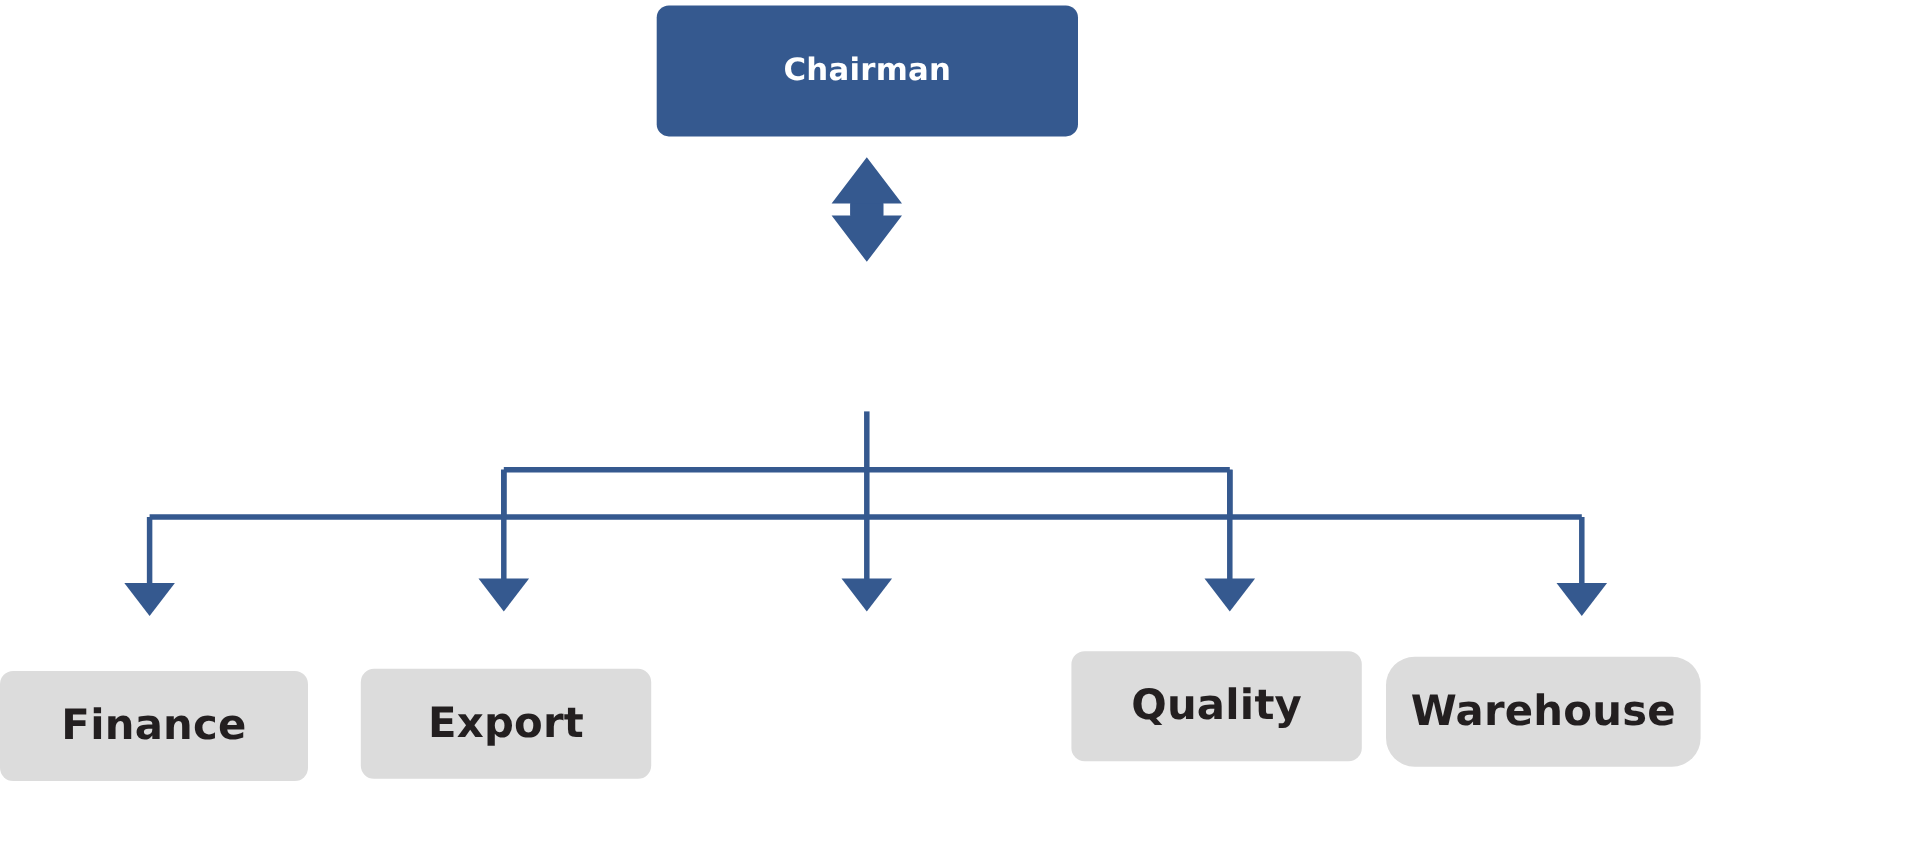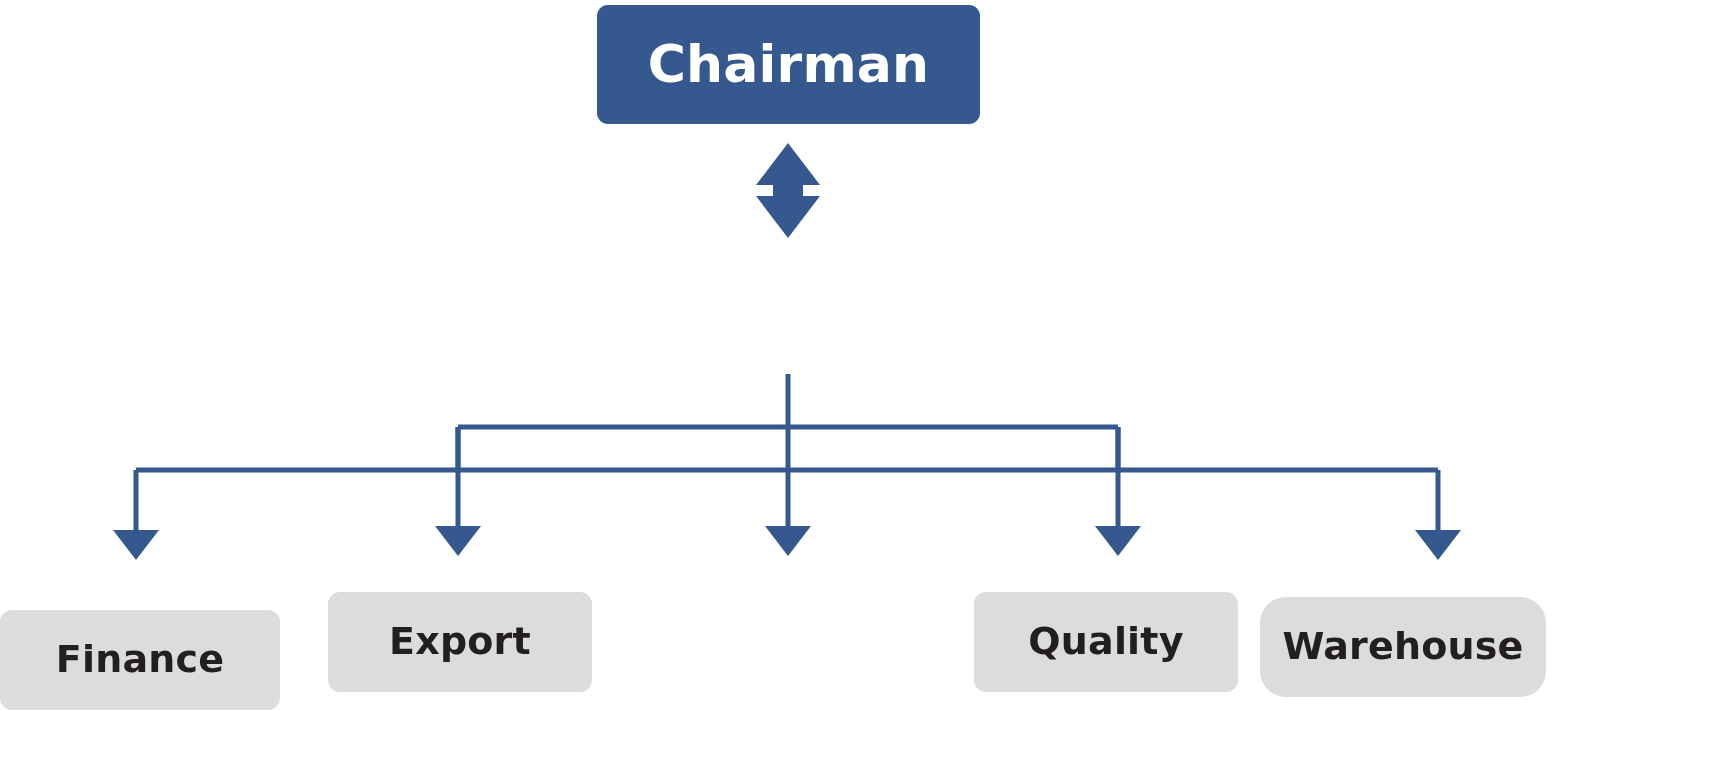--- a/index.html
+++ b/index.html
@@ -25,21 +25,21 @@
     justify-content: center;
     box-sizing: border-box;
     text-align: center;
     line-height: 1.1;
   }
   .node-exec {
     background: #35598F;
     color: #ffffff;
     border-radius: 11px;
     font-weight: bold;
-    font-size: 52px;
+    font-size: 28px;
     letter-spacing: 0.2px;
   }
   .node-dept {
     background: #DCDCDC;
     color: #231F20;
     border-radius: 12px;
     font-weight: bold;
     font-size: 38px;
     letter-spacing: 0.2px;
   }
@@ -94,21 +94,21 @@
 
   <div class="node node-exec" style="left:597px; top:5px; width:383px; height:119px;">
     <span class="node-label">Chairman</span>
   </div>
 
 
   <div class="node node-dept" style="left:0px; top:610px; width:280px; height:100px;">
     <span class="node-label">Finance</span>
   </div>
 
-  <div class="node node-dept" style="left:328px; top:592px; width:264px; height:100px;">
+  <div class="node node-dept" style="left:328px; top:608px; width:264px; height:100px;">
     <span class="node-label">Export</span>
   </div>
 
 
   <div class="node node-dept" style="left:974px; top:592px; width:264px; height:100px;">
     <span class="node-label">Quality</span>
   </div>
 
   <div class="node node-dept" style="left:1260px; top:597px; width:286px; height:100px;border-radius:26px;">
     <span class="node-label">Warehouse</span>

